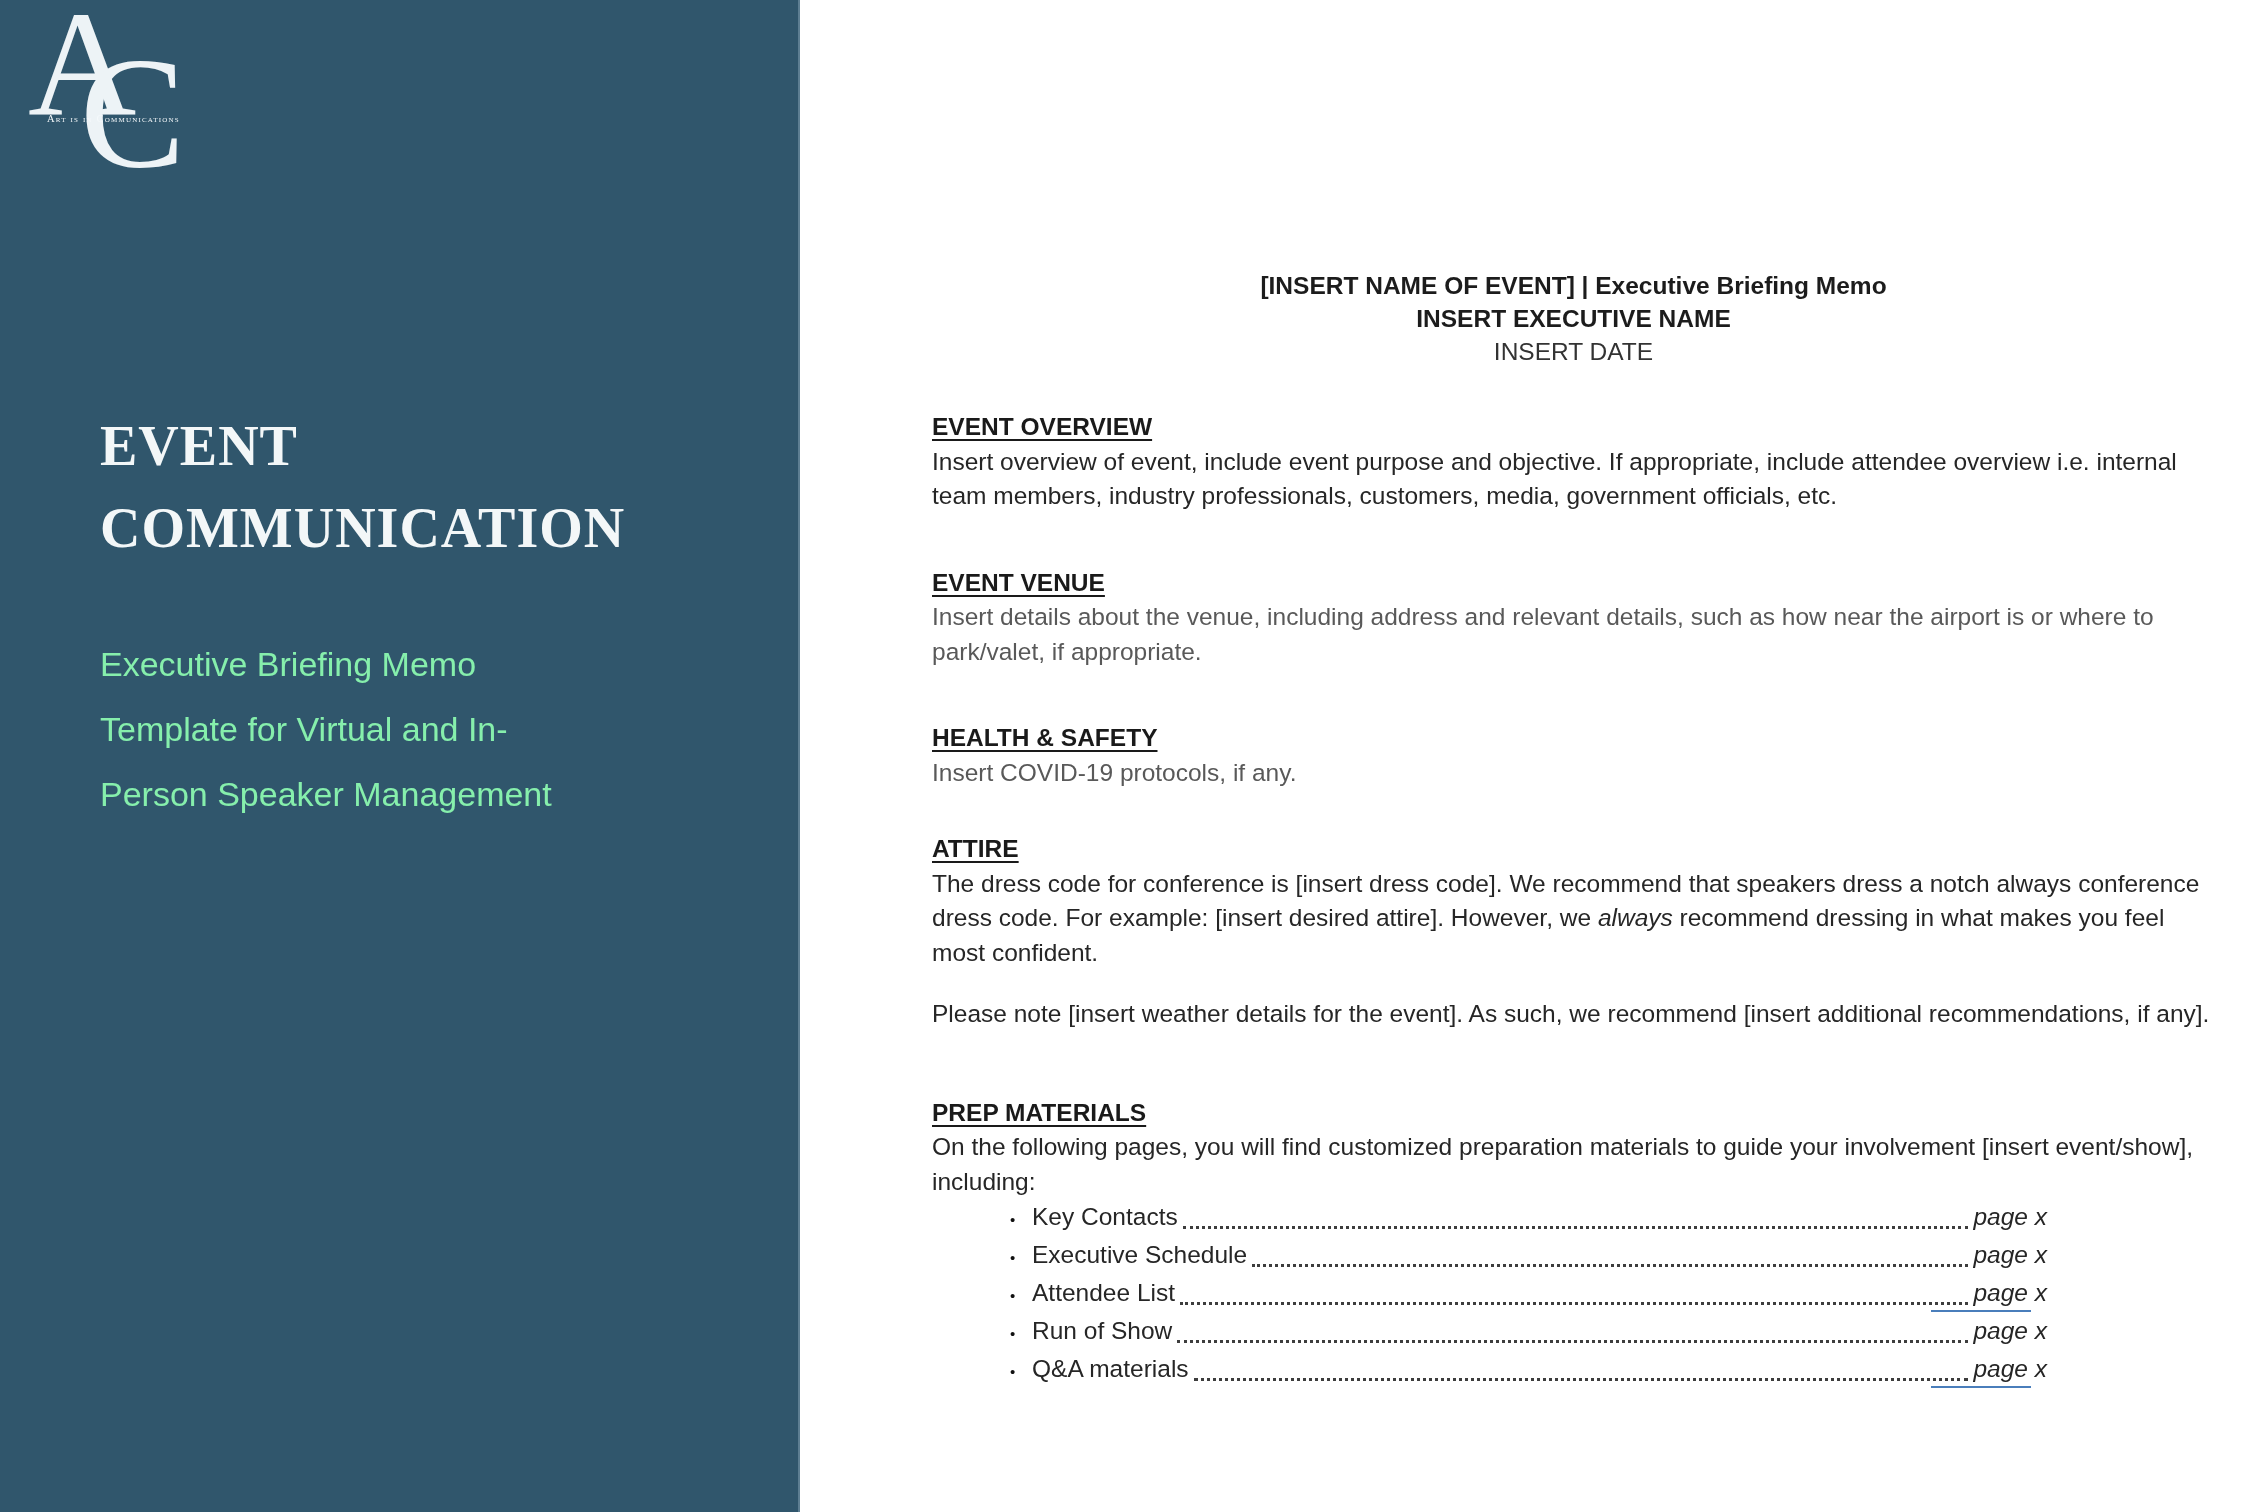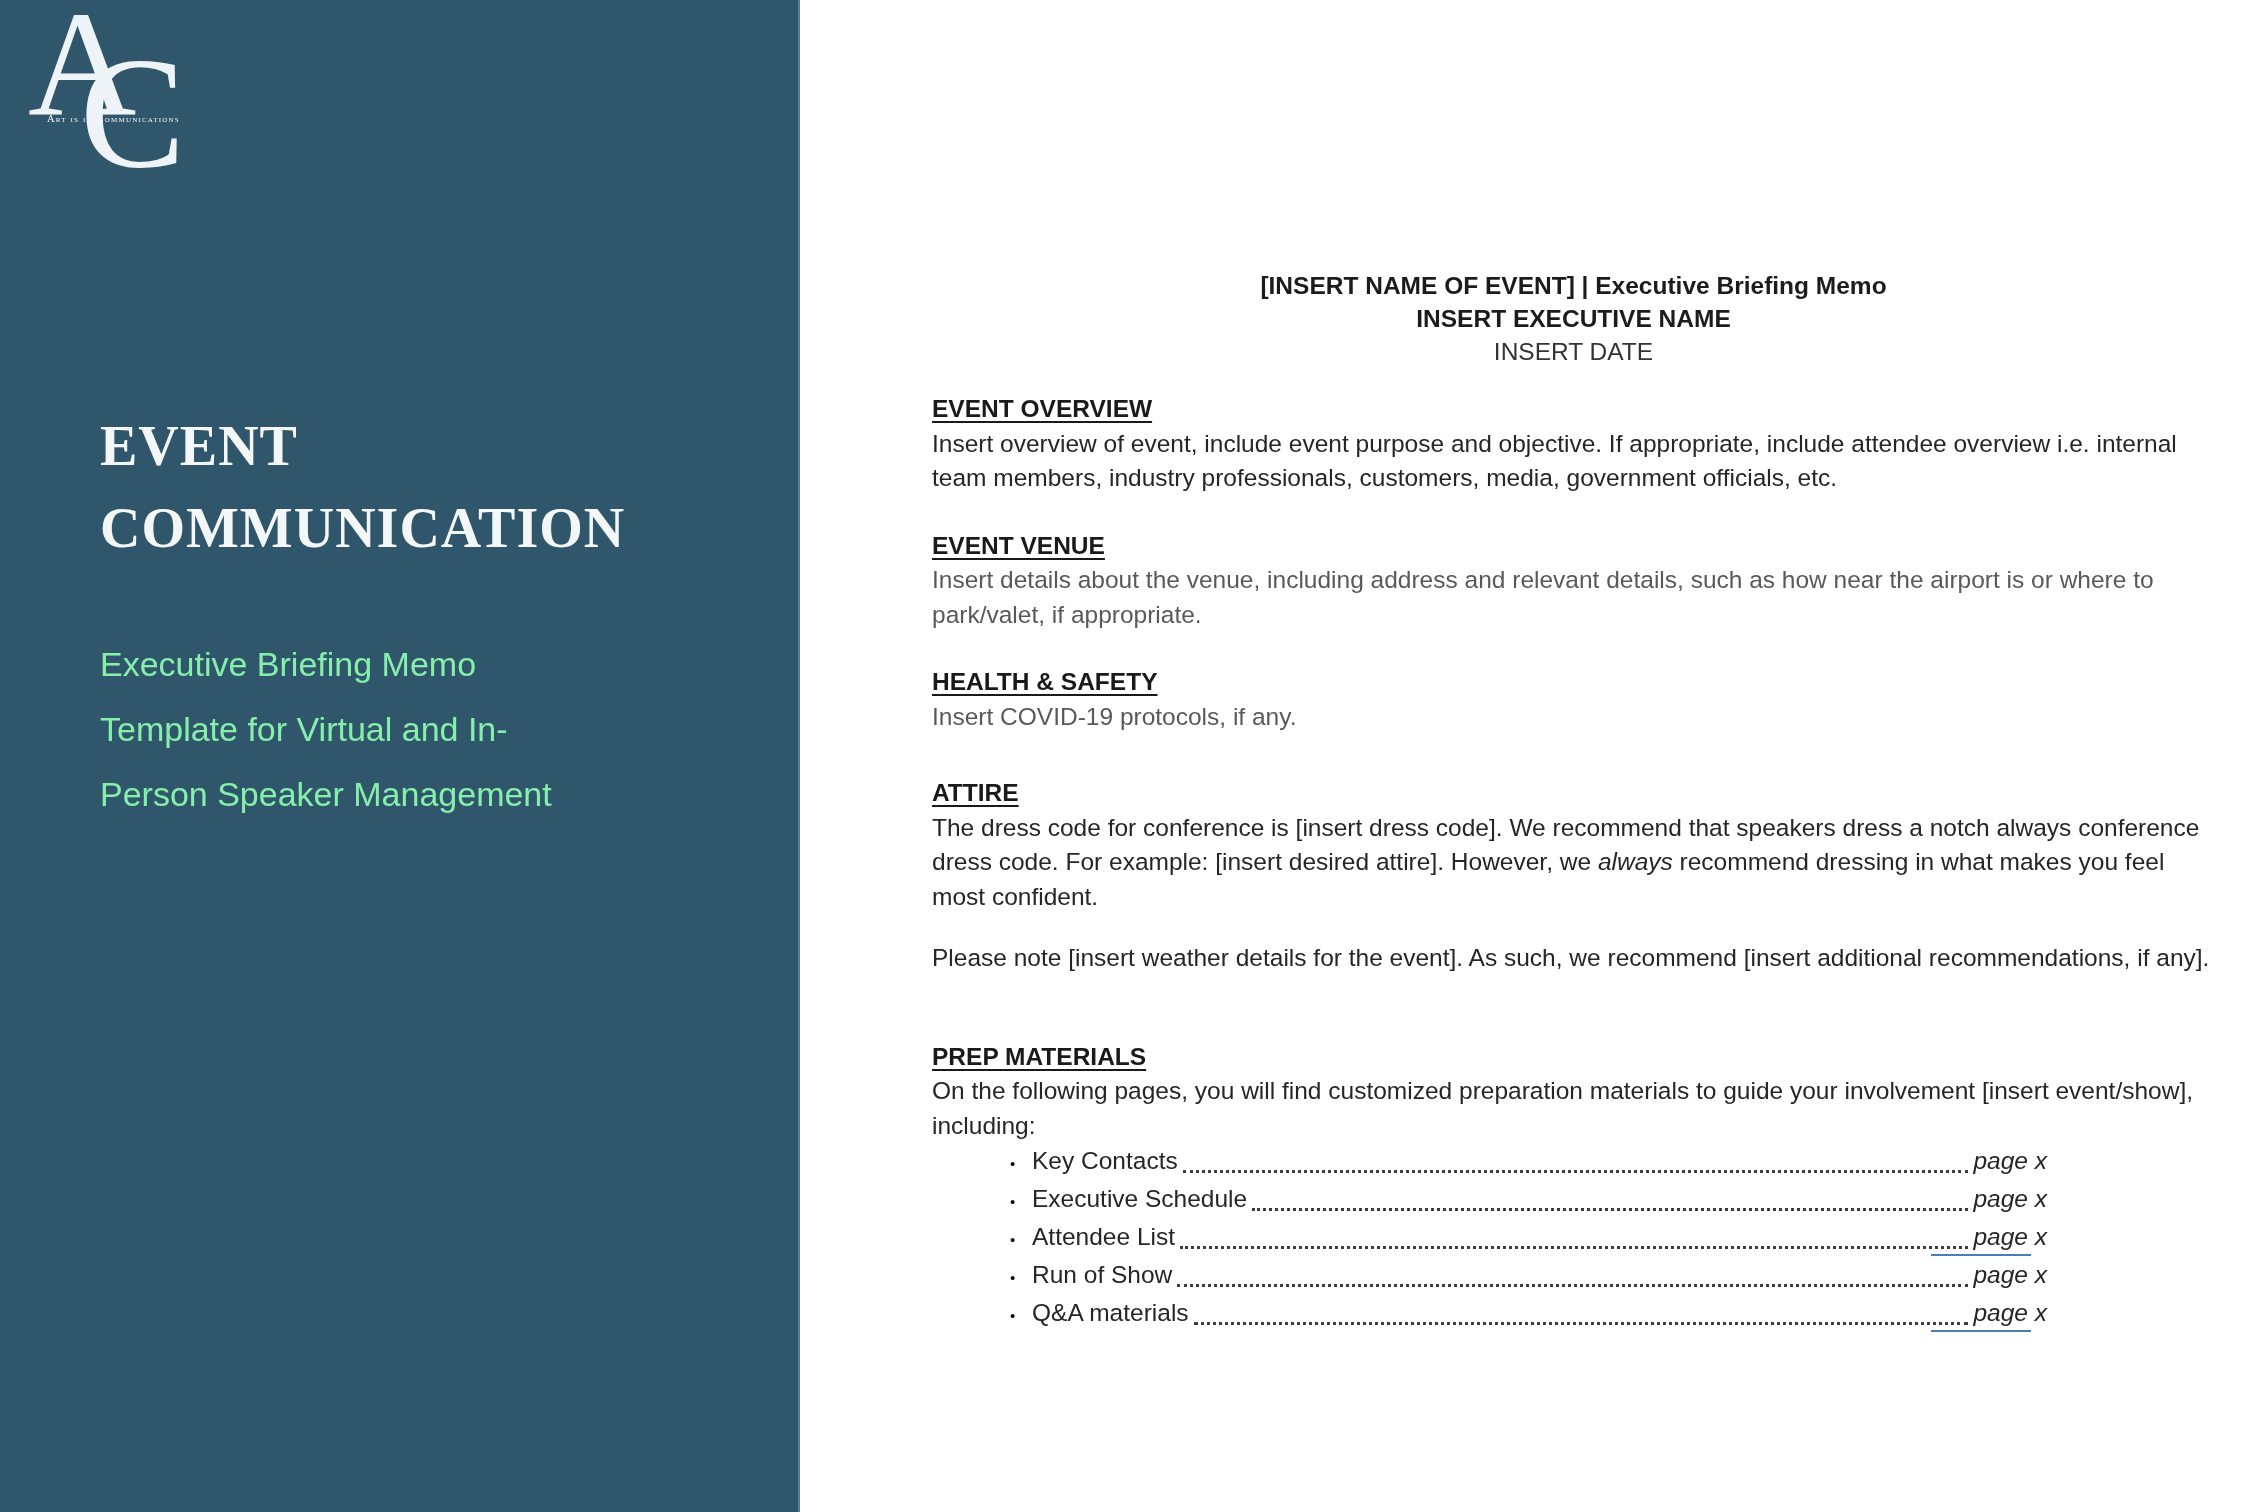--- a/index.html
+++ b/index.html
@@ -47,22 +47,22 @@
 
   
   .doc{
     position:absolute;left:932px;top:0;width:1283px;
     font-size:24.5px;line-height:34.5px;color:#262626;
   }
   .doc-header{margin-top:269px;text-align:center;line-height:33px;color:#1c1c1c;}
   .doc-header .h-bold{font-weight:700;}
   .doc-header .h-date{color:#333333;}
 
-  .sec{margin-top:33px;}
-  .sec-first{margin-top:24px;}
+  .sec{margin-top:52px;}
+  .sec-first{margin-top:42px;}
   .sec-attire{margin-top:42px;}
   .sec-prep{margin-top:64px;}
   .sec-heading{
     font-weight:700;color:#1a1a1a;
     text-decoration:underline;
     text-decoration-thickness:2px;
     text-underline-offset:4px;
   }
   .sec-body{color:#262626;}
   .sec-body.gray{color:#595959;}

